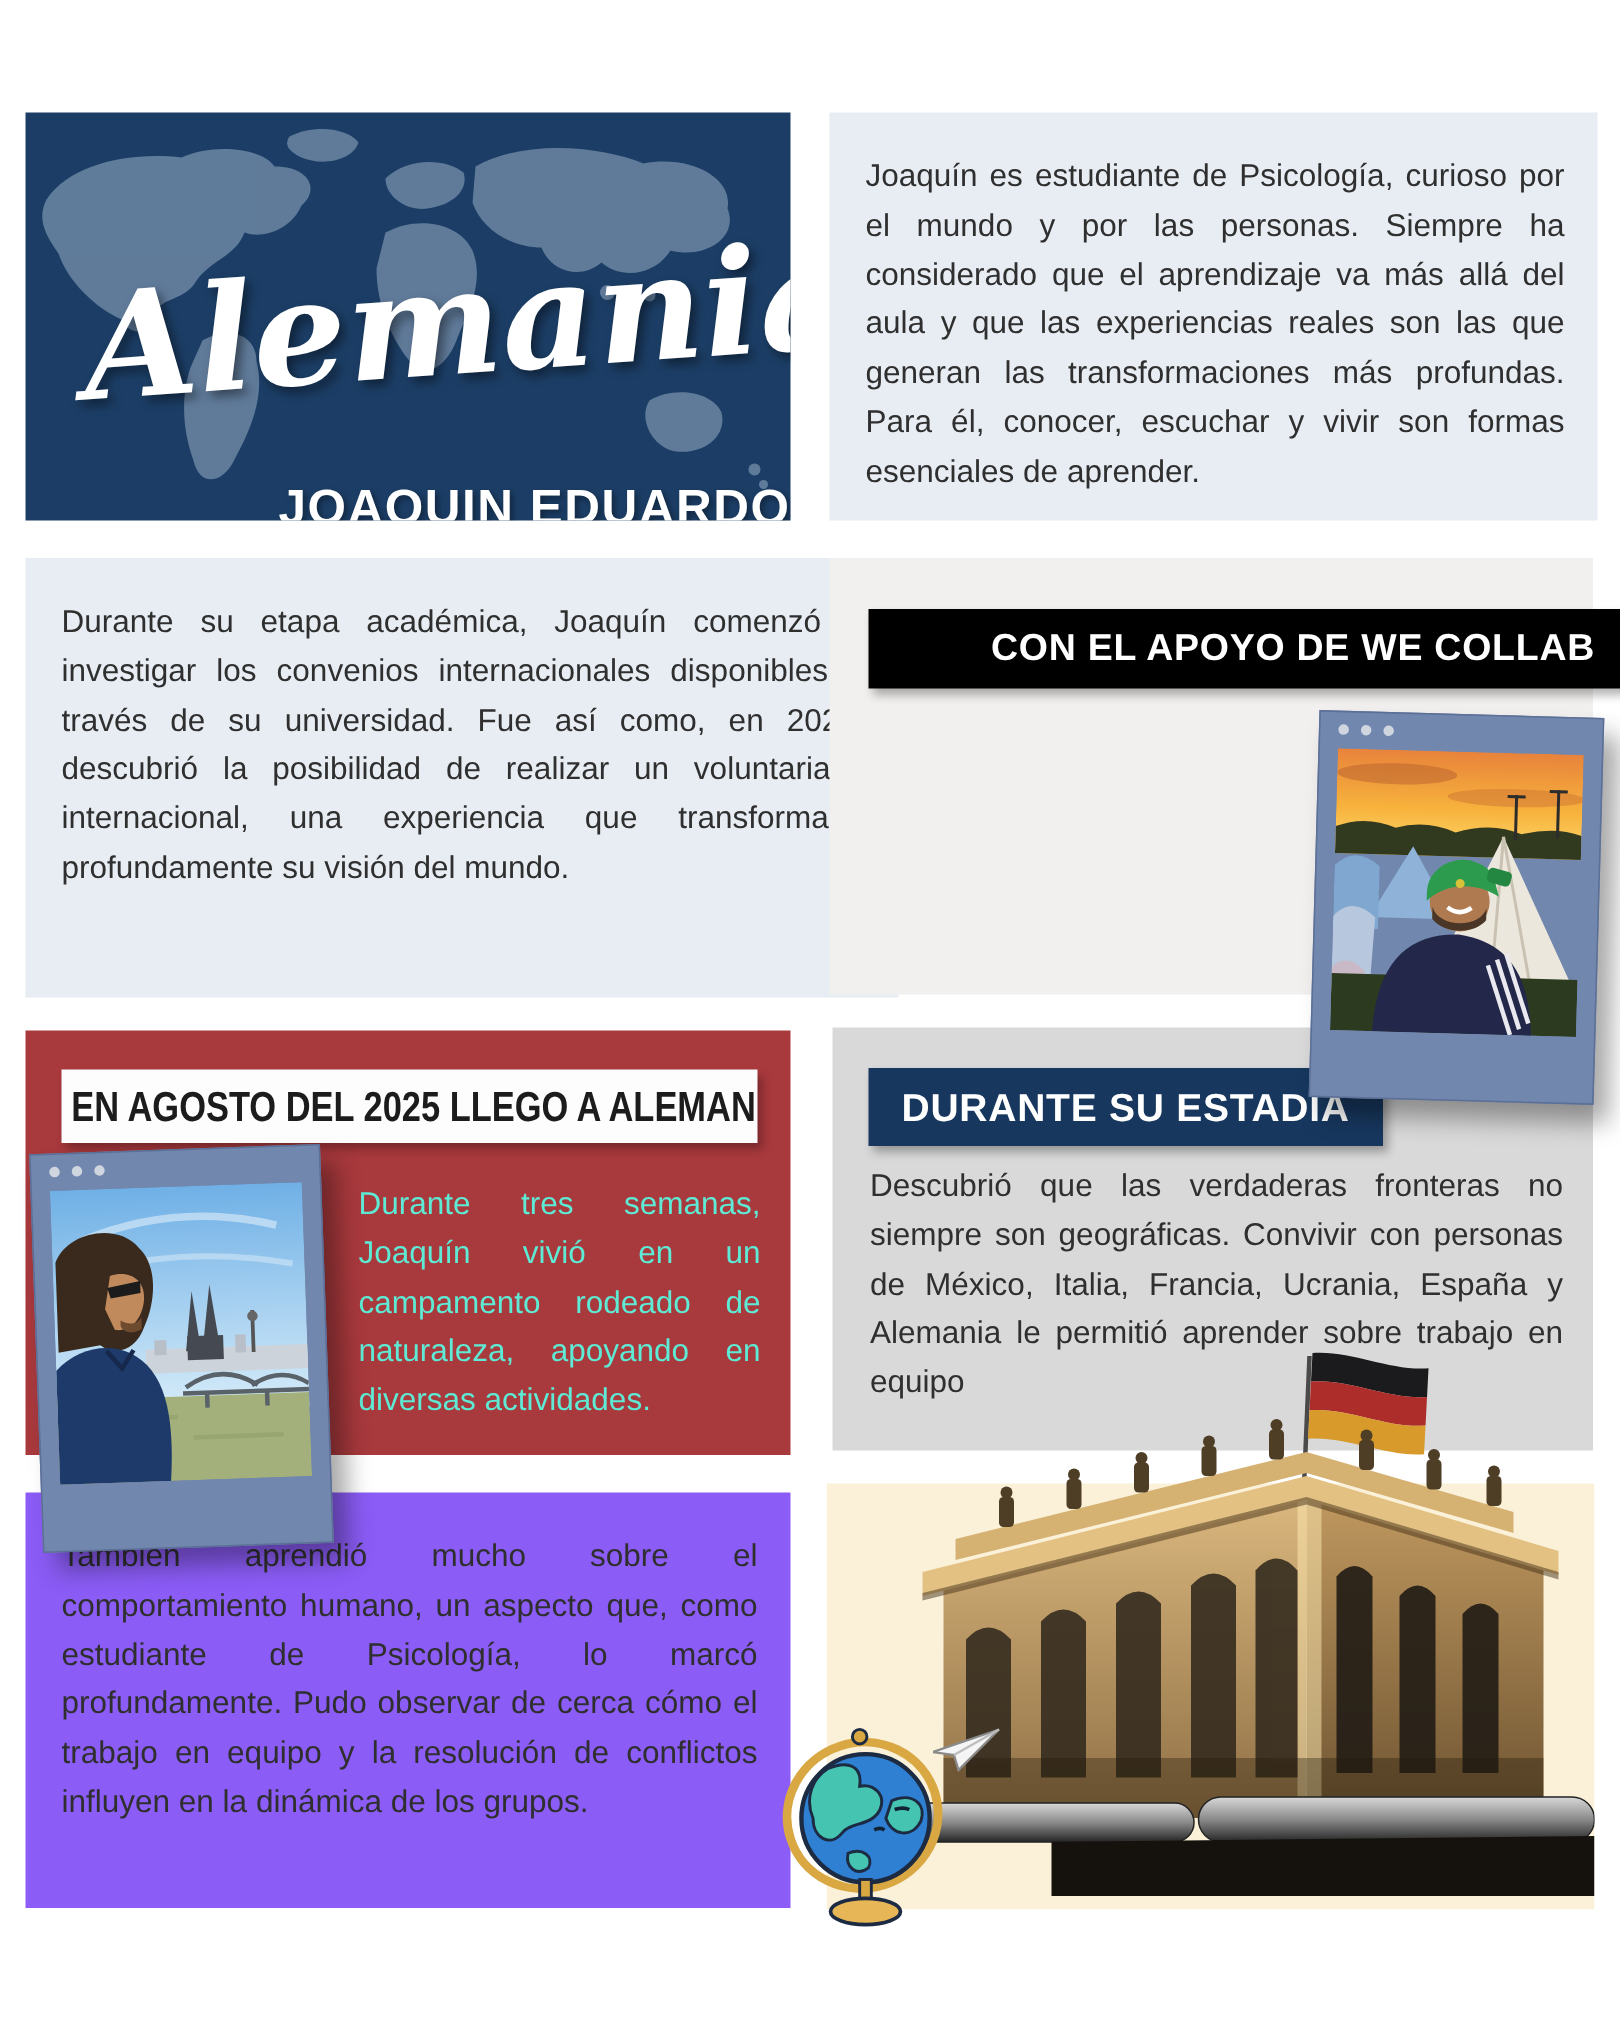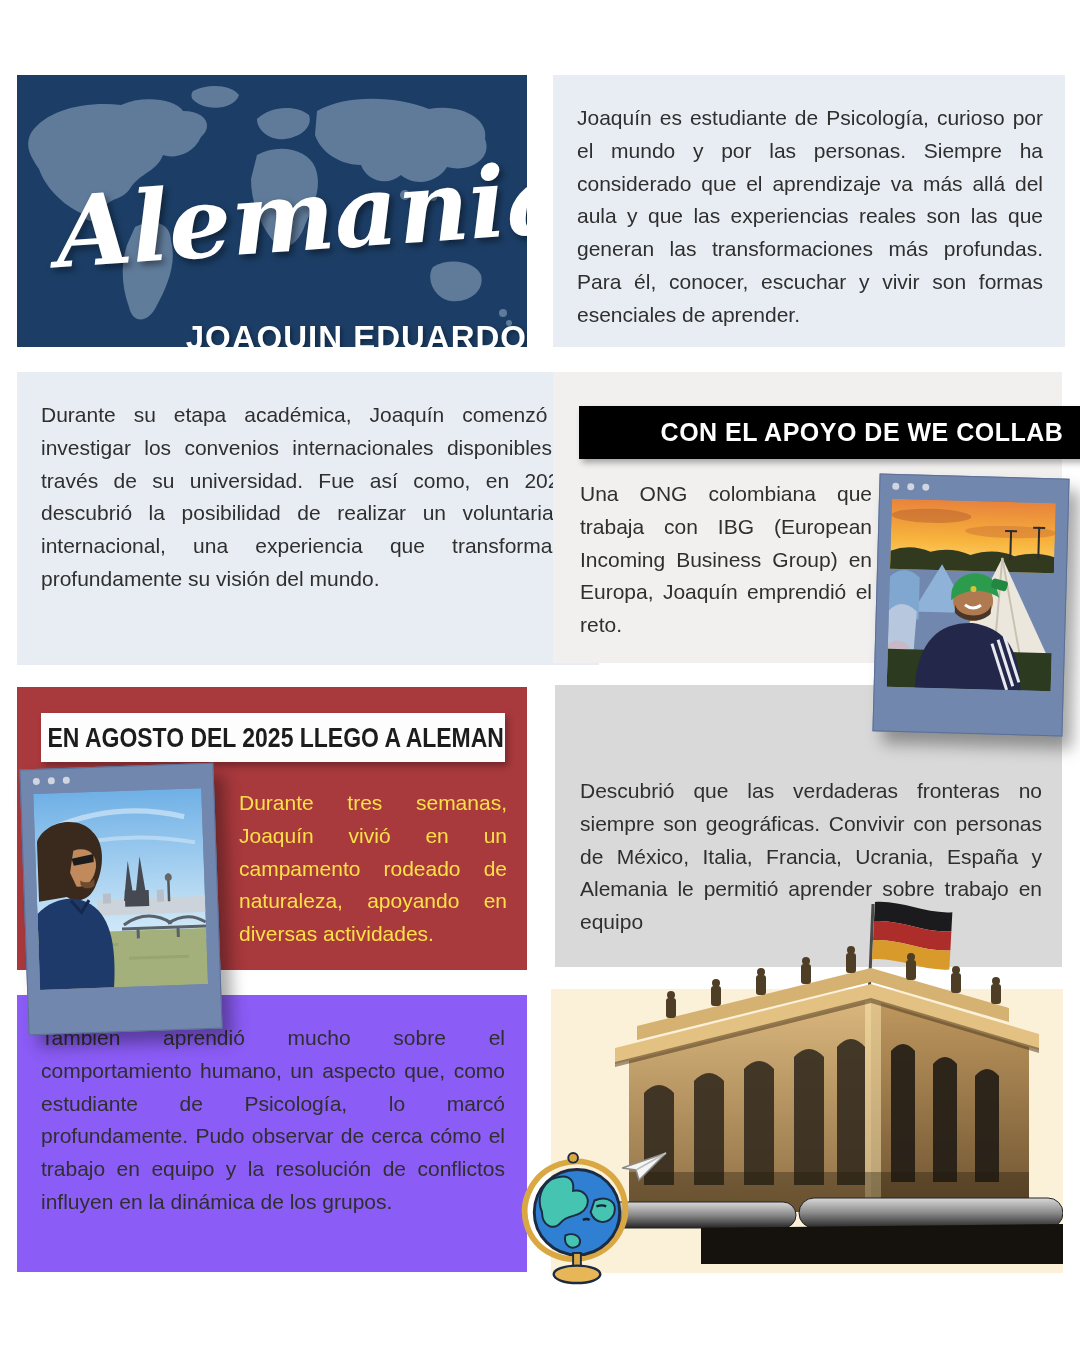--- a/index.html
+++ b/index.html
@@ -34,21 +34,21 @@
       box-shadow:3px 4px 6px rgba(0,0,0,.3);}
   .banner-white{position:absolute;left:24px;top:26px;width:464px;height:49px;line-height:49px;
       background:#fdfdfd;color:#1c1c1c;font-weight:bold;font-size:28px;
       box-shadow:3px 4px 6px rgba(0,0,0,.3);overflow:hidden;}
   .condense{display:inline-block;transform:scaleX(.82);transform-origin:0 50%;
       white-space:nowrap;padding-left:8px;}
   
   .support-body{position:absolute;left:27px;top:106px;width:292px;}
   .stay-body{position:absolute;left:25px;top:90px;width:462px;}
   .arrival-body{position:absolute;left:222px;top:100px;width:268px;color:#ffffff;}
-  .arrival-body.p{color:#fde047;}
+  .arrival-body.p{color:#5eead4;}
   
   .polaroid{position:absolute;background:#7287ae;border:1px solid #5c6f96;
       padding:24px 12px 44px 12px;box-shadow:10px 12px 16px rgba(0,0,0,.35);z-index:3;}
   .polaroid svg{display:block;}
   .dots{position:absolute;left:12px;top:8px;display:flex;gap:8px;}
   .dots i{width:7px;height:7px;border-radius:50%;background:#cfd6e0;display:block;}
   .polaroid-cologne{left:24px;top:766px;transform:rotate(-2deg);}
   .polaroid-camp{left:876px;top:476px;transform:rotate(1.6deg);}
   .art{position:absolute;z-index:4;}
   .reichstag{position:absolute;left:551px;top:880px;z-index:2;}
@@ -87,24 +87,24 @@
   <section class="box panel-intro">
     <div class="p pad">Joaquín es estudiante de Psicología, curioso por el mundo y por las personas. Siempre ha considerado que el aprendizaje va más allá del aula y que las experiencias reales son las que generan las transformaciones más profundas. Para él, conocer, escuchar y vivir son formas esenciales de aprender.</div>
   </section>
 
   <section class="box panel-academic">
     <div class="p pad">Durante su etapa académica, Joaquín comenzó a investigar los convenios internacionales disponibles a través de su universidad. Fue así como, en 2025, descubrió la posibilidad de realizar un voluntariado internacional, una experiencia que transformaría profundamente su visión del mundo.</div>
   </section>
 
   <section class="box panel-support">
     <div class="banner-red">CON EL APOYO DE WE COLLAB</div>
-    <div class="p support-body">Una ONG colombiana que trabaja con IBG (European Incoming Business Group) en Europa, Joaquín emprendió el reto.</div>
   </section>
 
   <section class="box panel-stay">
+    <div class="banner-navy">DURANTE SU ESTADIA</div>
     <div class="p stay-body">Descubrió que las verdaderas fronteras no siempre son geográficas. Convivir con personas de México, Italia, Francia, Ucrania, España y Alemania le permitió aprender sobre trabajo en equipo</div>
   </section>
 
   <section class="box panel-arrival">
     <div class="banner-white">
       <span class="condense">EN AGOSTO DEL 2025 LLEGO A ALEMANIA</span>
     </div>
     <div class="p arrival-body">Durante tres semanas, Joaquín vivió en un campamento rodeado de naturaleza, apoyando en diversas actividades.</div>
   </section>
 

